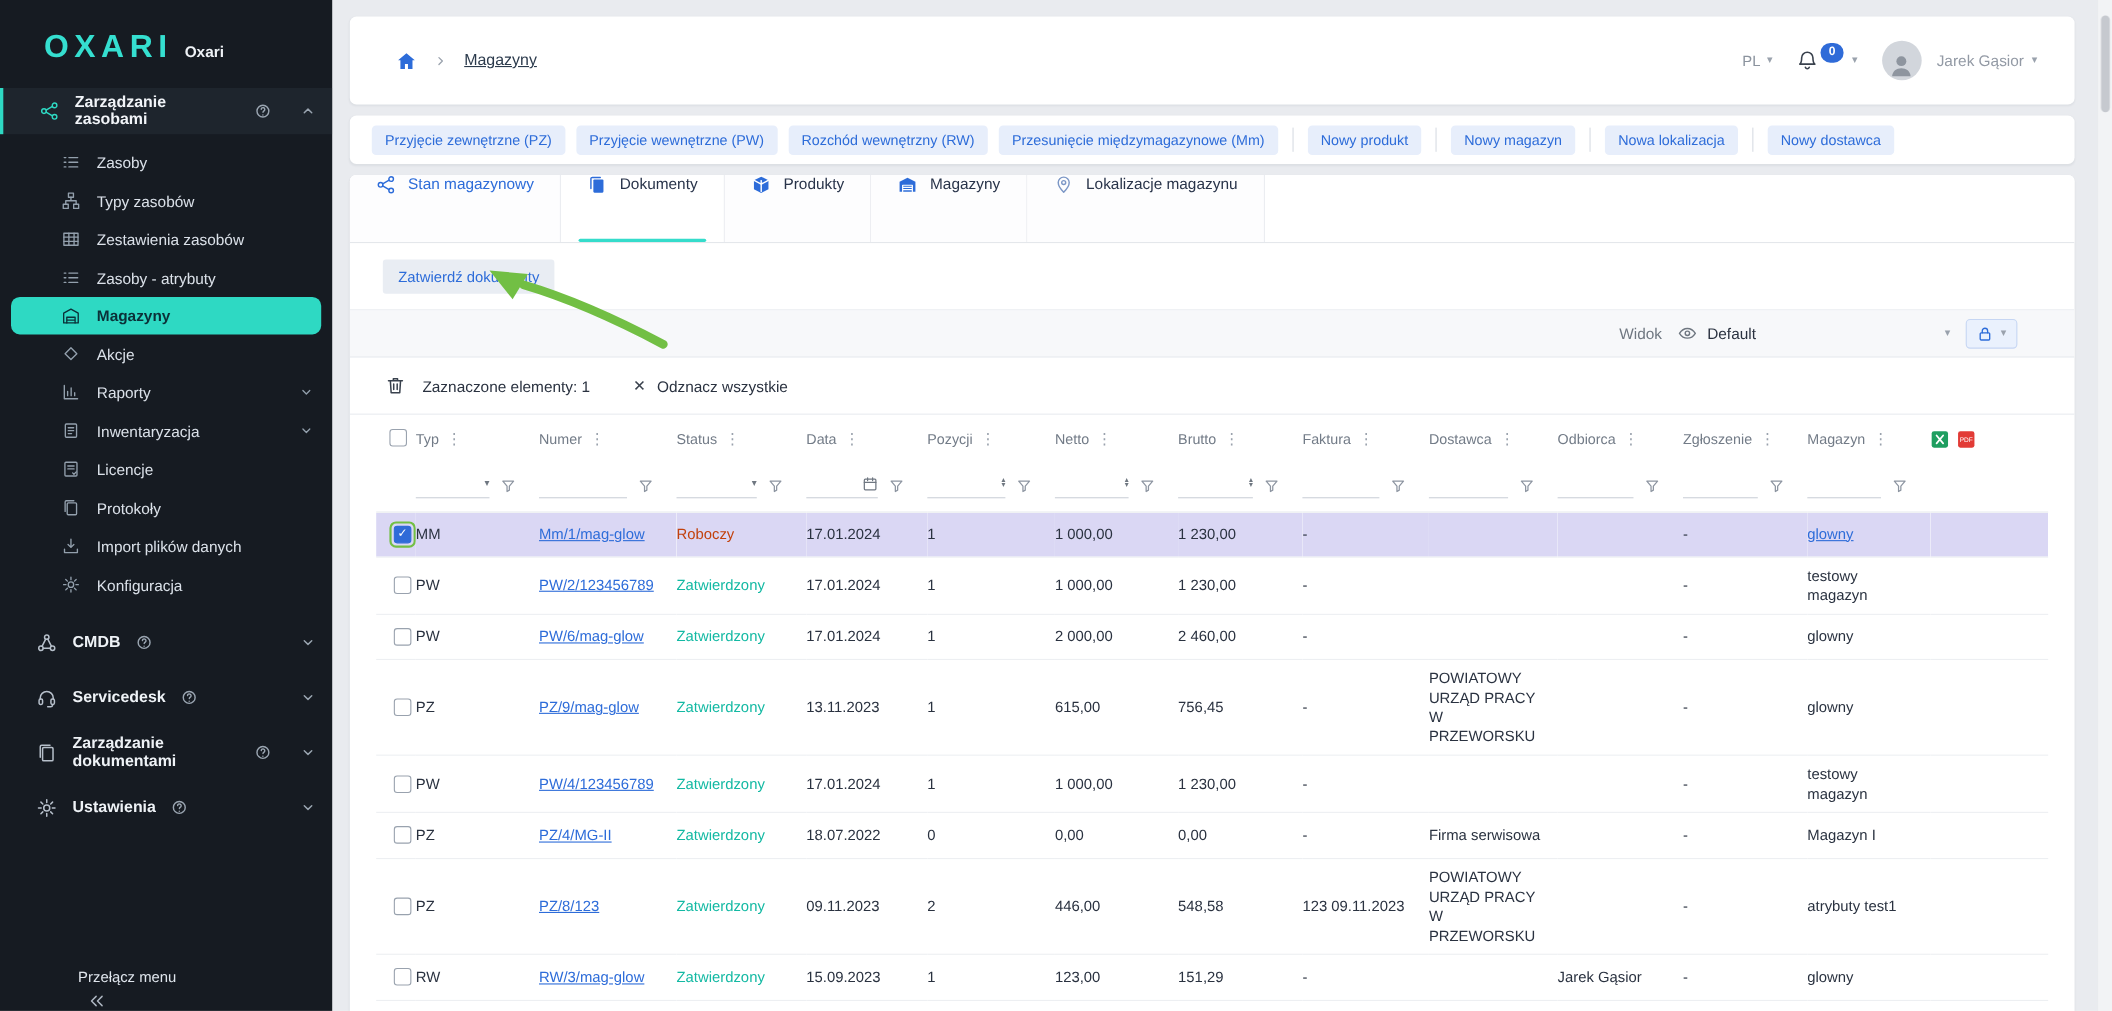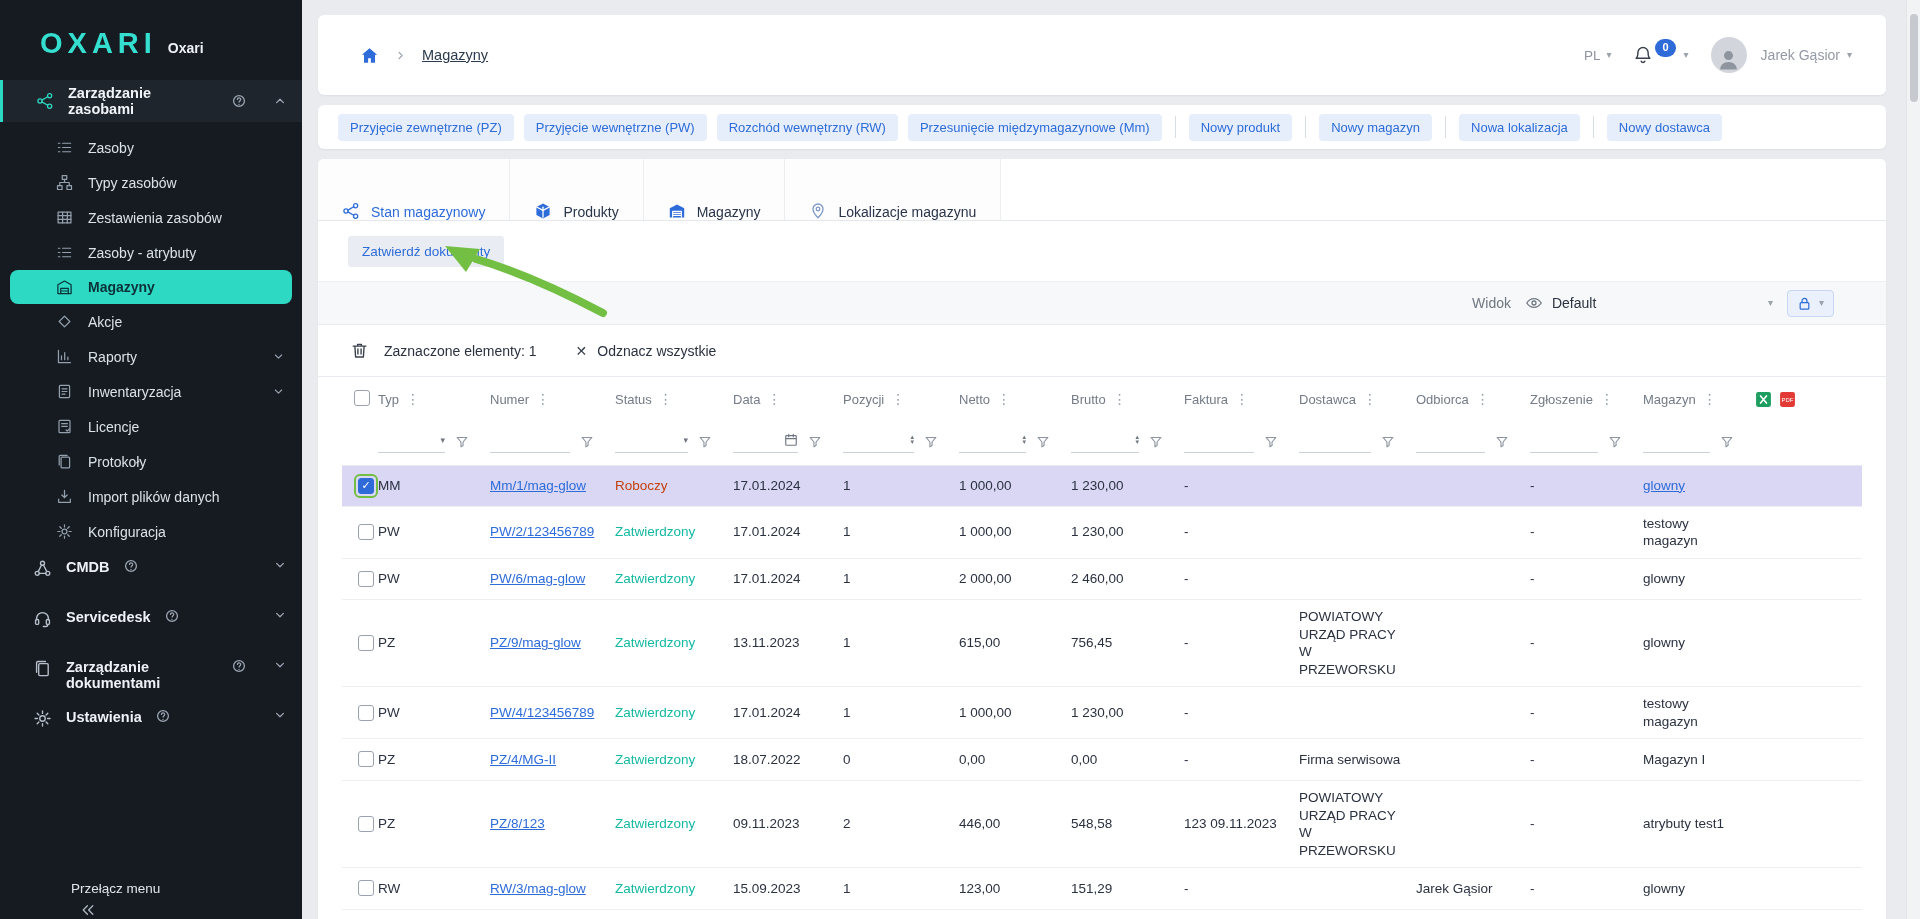--- a/index.html
+++ b/index.html
@@ -17,21 +17,21 @@
 .logo-sub{font-size:14px;font-weight:700;color:#eef2f6}
 .sec-head{display:flex;align-items:center;gap:14px;height:42px;padding:0 16px 0 33px;background:#1e252d;border-left:3px solid #2ed9c3;color:#f1f4f8;font-weight:700;font-size:14.5px;cursor:pointer}
 .sec-head .ic{color:#2ed9c3}
 .sec-head .ic[data-name="help-badge-icon"],.sec-head .ic[data-name="chevron-up-icon"]{color:#9aa5b1}
 .spacer{flex:1}
 .subitems{padding:8px 0 10px}
 .subitem{display:flex;align-items:center;gap:15px;height:35px;padding:0 18px 0 56px;color:#dbe1e9;font-size:14px;cursor:pointer}
 .subitem .ic{color:#93a0ad}
 .subitem.active{background:#2ed9c3;color:#0b3138;border-radius:8px;margin:0 10px;height:34px;padding:0 14px 0 46px;font-weight:700}
 .subitem.active .ic{color:#0b3138}
-.sec-item{display:flex;align-items:flex-start;gap:14px;height:50px;padding:0 16px 0 33px;color:#eef2f6;font-size:14.5px;font-weight:700;cursor:pointer}
+.sec-item{display:flex;align-items:center;gap:14px;height:50px;padding:0 16px 0 33px;color:#eef2f6;font-size:14.5px;font-weight:700;cursor:pointer}
 .sec-item .ic{color:#b6bfca}
 .sec-item .ic[data-name="help-badge-icon"],.sec-item .ic[data-name="chevron-down-icon"]{color:#9aa5b1}
 .sidebar-footer{position:absolute;left:0;right:0;bottom:0;padding:8px 0 2px 71px;color:#dfe5ec;font-size:13.5px;cursor:pointer}
 .sidebar-footer .ic{color:#aeb7c2;display:block;margin:7px 0 0 10px}
 
 .main{flex:1;margin-left:16px;max-width:1568px}
 .card{background:#fff;border-radius:6px;box-shadow:0 1px 2px rgba(20,30,50,.06)}
 
 .topbar{margin-top:15px;height:80px;display:flex;align-items:center;justify-content:space-between;padding:0 34px 0 42px}
 .crumbs{display:flex;align-items:center;gap:16px}
@@ -47,21 +47,21 @@
 .avatar{width:36px;height:36px;border-radius:50%;background:#d2d6dc;display:flex;align-items:flex-end;justify-content:center;overflow:hidden;margin-left:8px;cursor:pointer}
 .avatar .ic{color:#8e959f;width:27px;height:27px}
 .username{display:flex;align-items:center;gap:7px;font-size:14px;color:#939aa5;cursor:pointer;white-space:nowrap}
 
 .actions{margin-top:10px;height:44px;display:flex;align-items:center;padding:0 20px;gap:10px}
 .chip{background:#e7eefb;color:#2d6cd9;border:none;border-radius:4px;font-size:13px;font-family:inherit;padding:6px 12px;white-space:nowrap;cursor:pointer}
 .vdiv{width:1px;height:22px;background:#d8dce3;margin:0 3px}
 
 .content{margin-top:10px;height:761px;border-radius:6px 6px 0 0;position:relative;overflow:hidden}
 .tabstrip{display:flex;height:62px;border-bottom:1px solid #e4e7eb;background:#fff}
-.tab{display:flex;align-items:flex-end;gap:11px;padding:0 24px;border-right:1px solid #ebedf1;font-size:14px;color:#29344a;background:#fdfdfe;position:relative;cursor:pointer;white-space:nowrap}
+.tab{display:flex;align-items:flex-start;gap:11px;padding:0 24px;border-right:1px solid #ebedf1;font-size:14px;color:#29344a;background:#fdfdfe;position:relative;cursor:pointer;white-space:nowrap}
 .tab .ic{color:#2d6cd9}
 .tab .tlbl.blue{color:#2d6cd9}
 .tab.active{background:#fff}
 .tab.active::after{content:"";position:absolute;left:16px;right:16px;bottom:0;height:3px;border-radius:2px;background:#35dccb}
 .tab[data-name="tab-lokalizacje-magazynu"] .ic{color:#7c97c6}
 .toolbar1{padding:15px 0 0 30px}
 .approve-btn{background:#e9edf3;color:#2d6cd9;border:none;border-radius:3px;font-size:13.5px;font-family:inherit;padding:8px 14px;cursor:pointer}
 .arrow-svg{position:absolute;left:120px;top:82px;pointer-events:none;z-index:4}
 .toolbar2{margin-top:14px;height:44px;background:#f7f8fa;border-top:1px solid #eef0f3;border-bottom:1px solid #e8ebef;display:flex;align-items:center;justify-content:flex-end;gap:14px;padding-right:52px}
 .view-label{color:#6f7781;font-size:14px}
@@ -424,20 +424,29 @@
             <span class="ic" data-name="stock-icon" style="height: 18px; width: 18px;">
               <svg viewBox="0 0 18 18">
                 <circle cx="4" cy="9" r="2.1"></circle>
                 <circle cx="13.6" cy="3.8" r="2.1"></circle>
                 <circle cx="13.6" cy="14.2" r="2.1"></circle>
                 <path d="M5.9 8.1l5.8-3.4M5.9 9.9l5.8 3.4"></path>
               </svg>
             </span>
             <span class="tlbl blue" data-name="tab-label">Stan magazynowy</span>
           </div>
+          <div class="tab active" data-name="tab-dokumenty">
+            <span class="ic" data-name="documents-tab-icon" style="height: 18px; width: 18px;">
+              <svg viewBox="0 0 18 18">
+                <rect x="5.4" y="4.2" width="9.2" height="12" rx="1" class="f"></rect>
+                <path d="M3.2 12.4V3.6a1.3 1.3 0 011.3-1.3h7.2"></path>
+              </svg>
+            </span>
+            <span class="tlbl" data-name="tab-label">Dokumenty</span>
+          </div>
           <div class="tab" data-name="tab-produkty">
             <span class="ic" data-name="products-icon" style="height: 18px; width: 18px;">
               <svg viewBox="0 0 18 18">
                 <path class="f" d="M9 1.6l6.6 3.3v8.2L9 16.4 2.4 13.1V4.9z"></path>
                 <path d="M9 5.2v10" stroke="#fff"></path>
                 <path d="M2.6 5L9 8.4 15.4 5" stroke="#fff"></path>
               </svg>
             </span>
             <span class="tlbl" data-name="tab-label">Produkty</span>
           </div>

